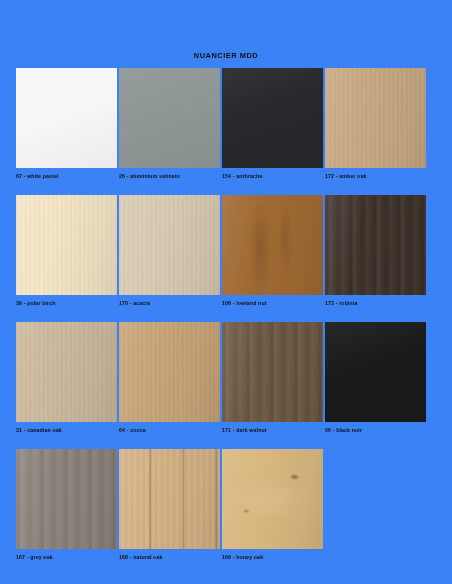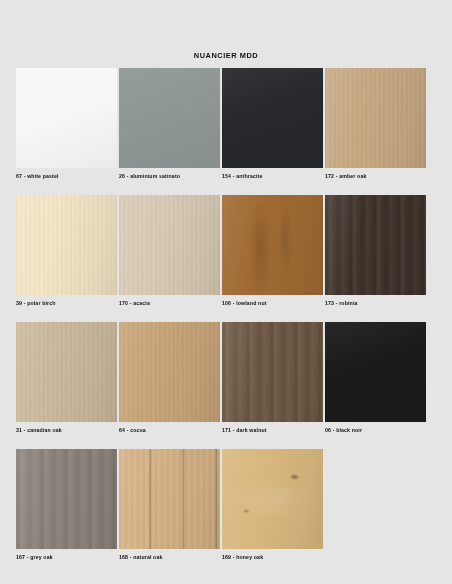--- a/index.html
+++ b/index.html
@@ -14,21 +14,21 @@
     font-family: "Liberation Sans", sans-serif;
     color: #1a1a1a;
     overflow: hidden;
     position: relative;
   }
 
   .page {
     width: 452px;
     height: 584px;
     position: relative;
-    background: #e5e5e5;
+    background: #3b82f6;
   }
 
   .page-title {
     position: absolute;
     top: 51px;
     left: 0;
     width: 452px;
     text-align: center;
     font-size: 7.4px;
     font-weight: bold;

